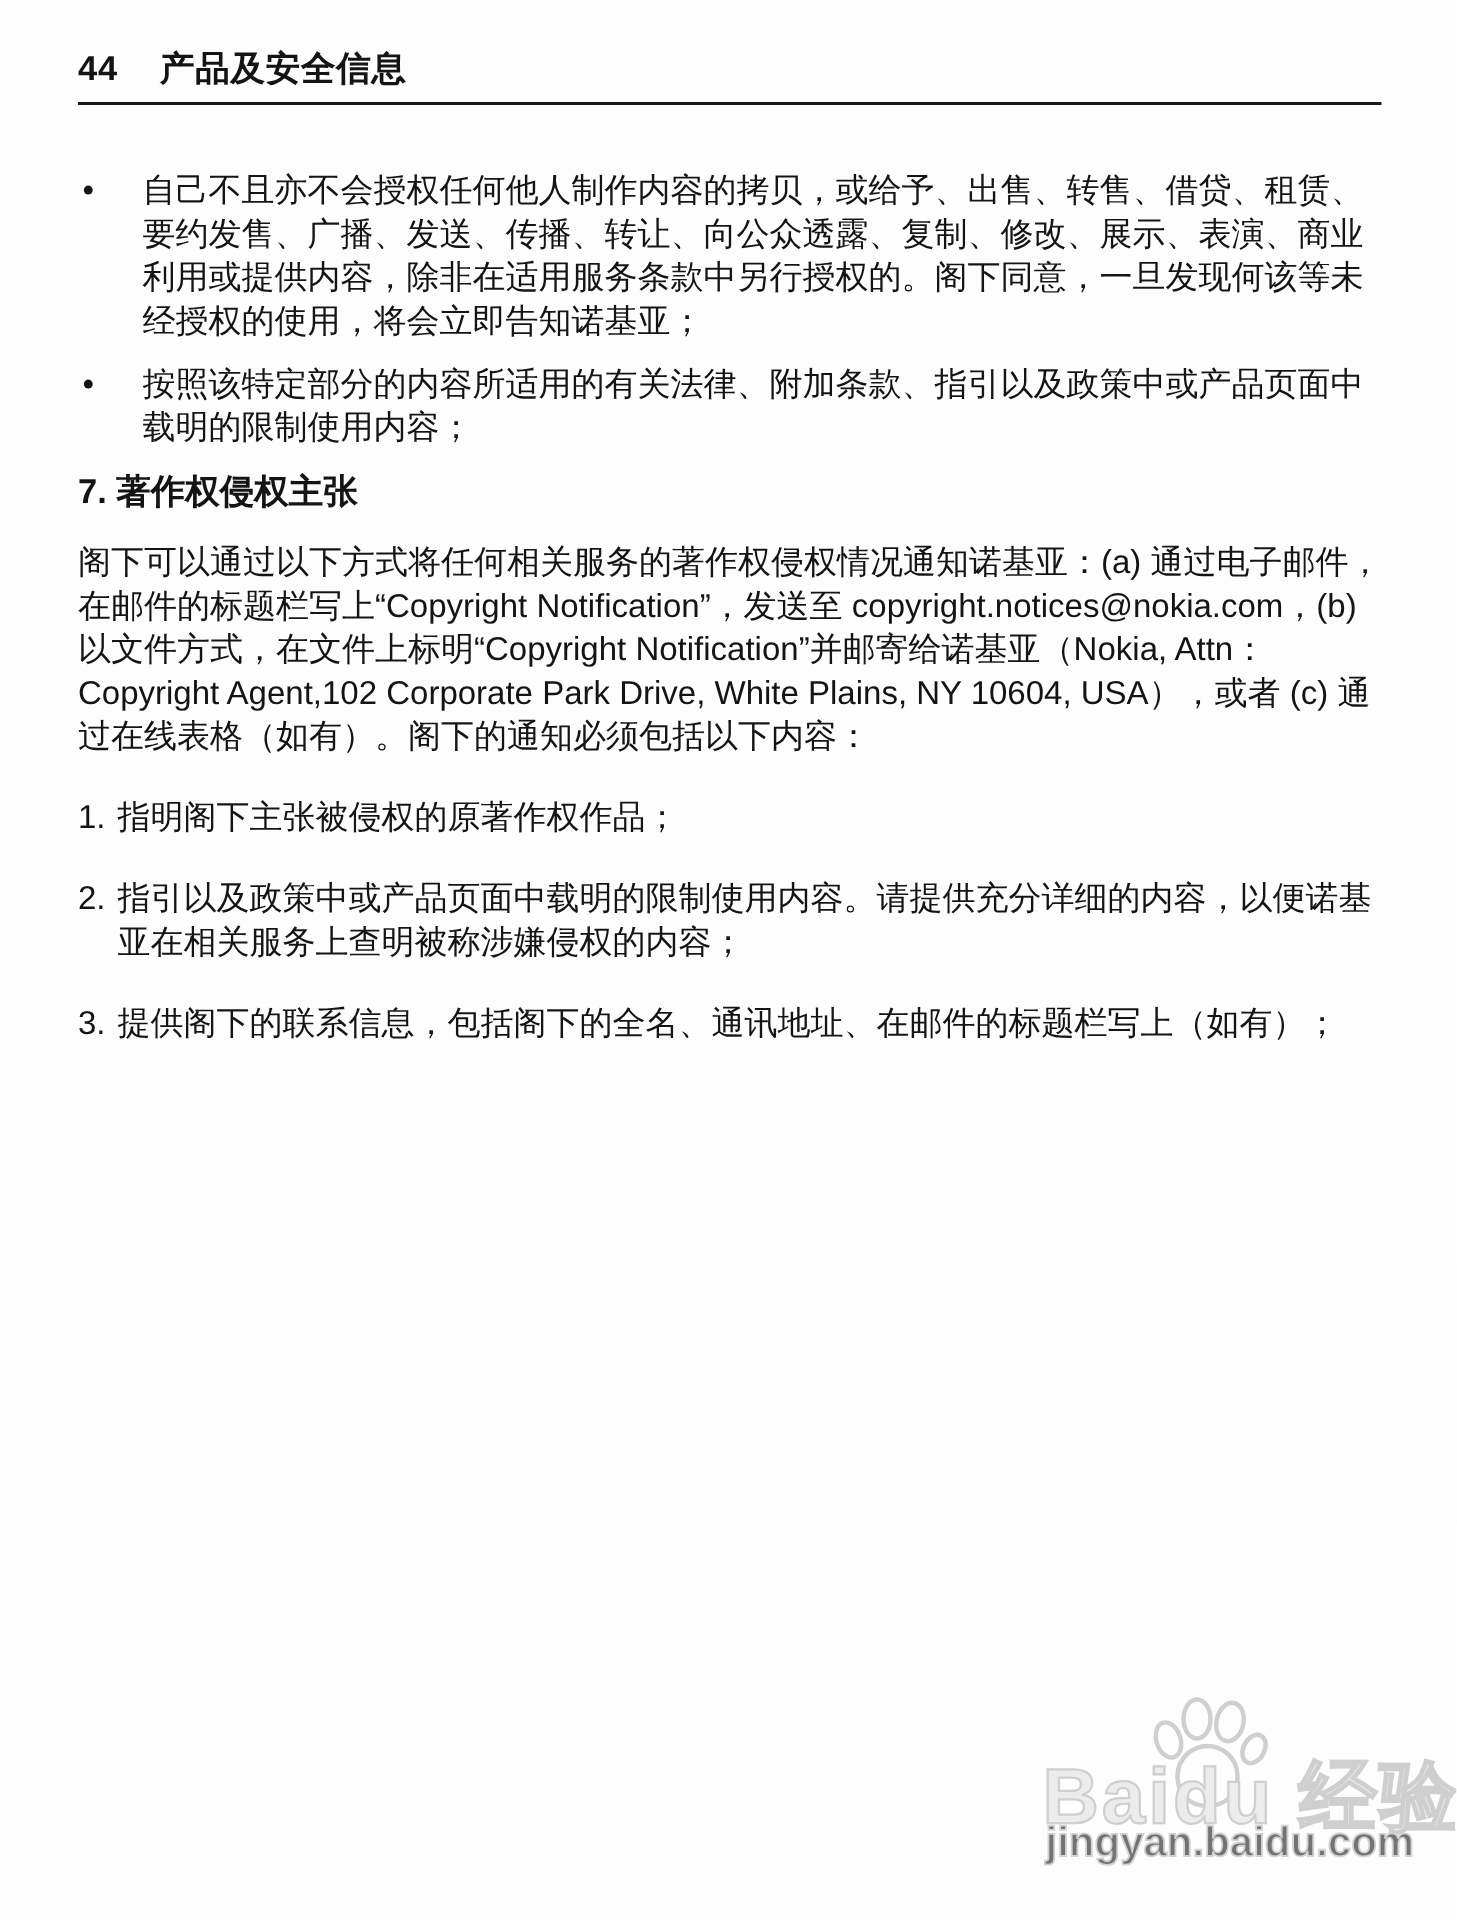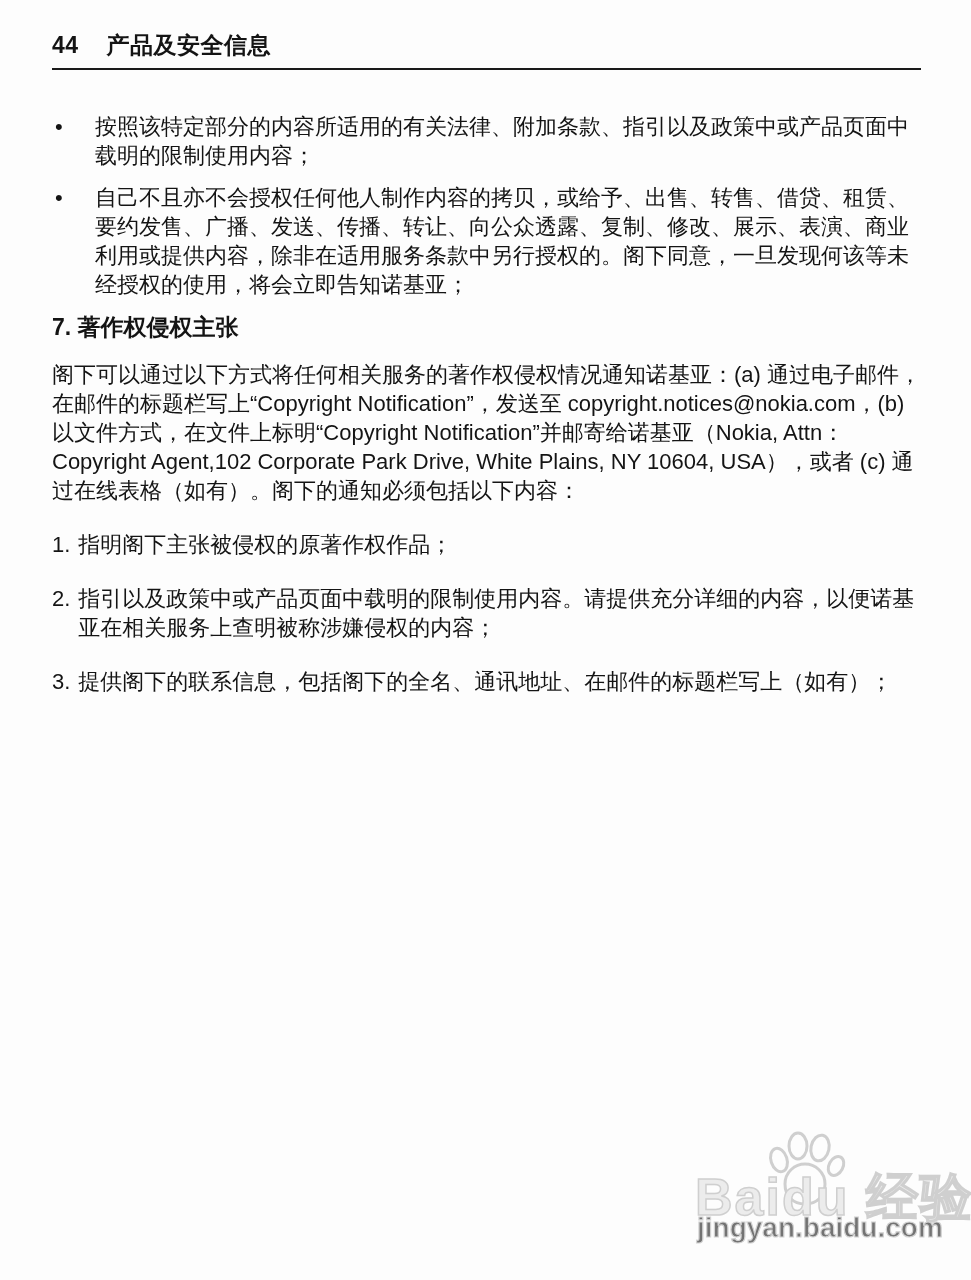--- a/index.html
+++ b/index.html
@@ -113,22 +113,22 @@
 <div class="page">
 
   <div class="content">
 
     <div class="doc-header">
       <span>44</span>
       <span>产品及安全信息</span>
     </div>
 
     <ul class="bullets body-text">
+      <li>自己不且亦不会授权任何他人制作内容的拷贝，或给予、出售、转售、借贷、租赁、要约发售、广播、发送、传播、转让、向公众透露、复制、修改、展示、表演、商业利用或提供内容，除非在适用服务条款中另行授权的。阁下同意，一旦发现何该等未经授权的使用，将会立即告知诺基亚；</li>
       <li>按照该特定部分的内容所适用的有关法律、附加条款、指引以及政策中或产品页面中载明的限制使用内容；</li>
-      <li>自己不且亦不会授权任何他人制作内容的拷贝，或给予、出售、转售、借贷、租赁、要约发售、广播、发送、传播、转让、向公众透露、复制、修改、展示、表演、商业利用或提供内容，除非在适用服务条款中另行授权的。阁下同意，一旦发现何该等未经授权的使用，将会立即告知诺基亚；</li>
     </ul>
 
 
     <div class="section-heading">7. 著作权侵权主张</div>
 
     <p class="para body-text">阁下可以通过以下方式将任何相关服务的著作权侵权情况通知诺基亚：(a) 通过电子邮件，在邮件的标题栏写上“Copyright Notification”，发送至 copyright.notices@nokia.com，(b) 以文件方式，在文件上标明“Copyright Notification”并邮寄给诺基亚（Nokia, Attn：Copyright Agent,102 Corporate Park Drive, White Plains, NY 10604, USA），或者 (c) 通过在线表格（如有）。阁下的通知必须包括以下内容：</p>
 
     <div class="numbered-item body-text">
       <span class="num">1.</span>
       <span>指明阁下主张被侵权的原著作权作品；</span>

